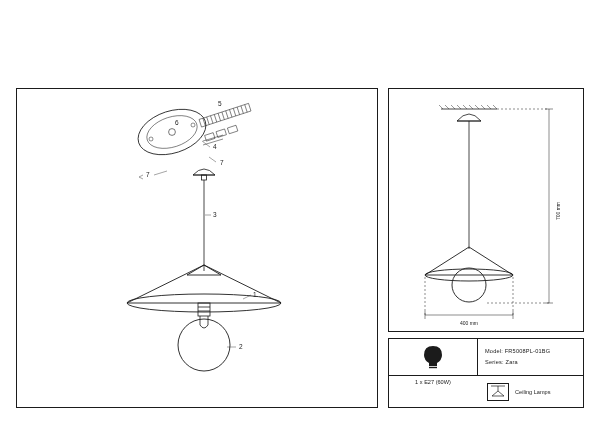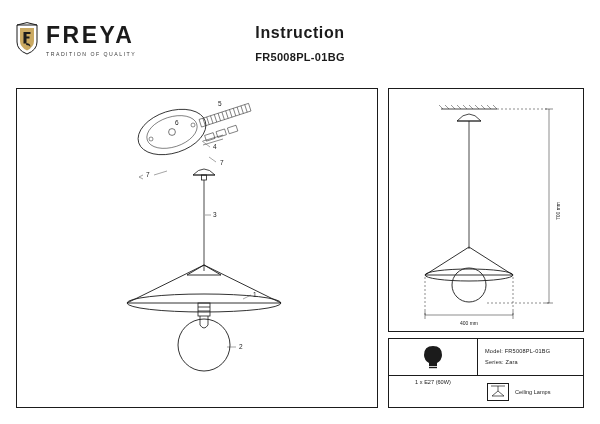--- a/index.html
+++ b/index.html
@@ -145,43 +145,20 @@
     font-size: 6.5px;
     fill: #1b1b1b;
     font-family: "Liberation Sans", sans-serif;
   }
 </style>
 </head>
 <body>
 
 <div class="page">
 
-  <div class="header">
-
-    <div class="brand">
-      <div class="brand-crest">
-        <svg width="26" height="34" viewBox="0 0 26 34">
-          <path d="M3 3 L23 3 L23 20 Q23 28 13 32 Q3 28 3 20 Z" fill="none" stroke="#1b1b1b" stroke-width="1"></path>
-          <path d="M6 6 L20 6 L20 19 Q20 25 13 28.5 Q6 25 6 19 Z" fill="#c7a45a" stroke="none" opacity="0.95"></path>
-          <path d="M9.5 10 L16.5 10 L16.5 12 L12.5 12 L12.5 14.5 L15.5 14.5 L15.5 16.5 L12.5 16.5 L12.5 21.5 L9.5 21.5 Z" fill="#1b1b1b"></path>
-          <path d="M12.2 21 Q17 21.5 16.2 25 Q15.6 23 12.2 23 Z" fill="#1b1b1b"></path>
-          <path d="M3 3 L13 0.6 L23 3" fill="none" stroke="#1b1b1b" stroke-width="1"></path>
-        </svg>
-      </div>
-      <div class="brand-text">
-        <div class="brand-name">FREYA</div>
-        <div class="brand-tag">TRADITION OF QUALITY</div>
-      </div>
-    </div>
-
-    <div class="title-block">
-      <div class="doc-title">Instruction</div>
-      <div class="doc-model">FR5008PL-01BG</div>
-    </div>
-  </div>
 
   <div class="panel" id="panel-left">
     <svg width="360" height="318" viewBox="0 0 360 318">
 
       <g>
         <ellipse cx="155" cy="43" rx="35" ry="21" transform="rotate(-18 155 43)" fill="none" stroke="#1b1b1b" stroke-width=".8"></ellipse>
         <ellipse cx="155" cy="43" rx="26" ry="15" transform="rotate(-18 155 43)" fill="none" stroke="#1b1b1b" stroke-width=".5"></ellipse>
         <circle cx="155" cy="43" r="3.4" fill="none" stroke="#1b1b1b" stroke-width=".6"></circle>
         <circle cx="134" cy="50" r="2" fill="none" stroke="#1b1b1b" stroke-width=".5"></circle>
         <circle cx="176" cy="36" r="2" fill="none" stroke="#1b1b1b" stroke-width=".5"></circle>

